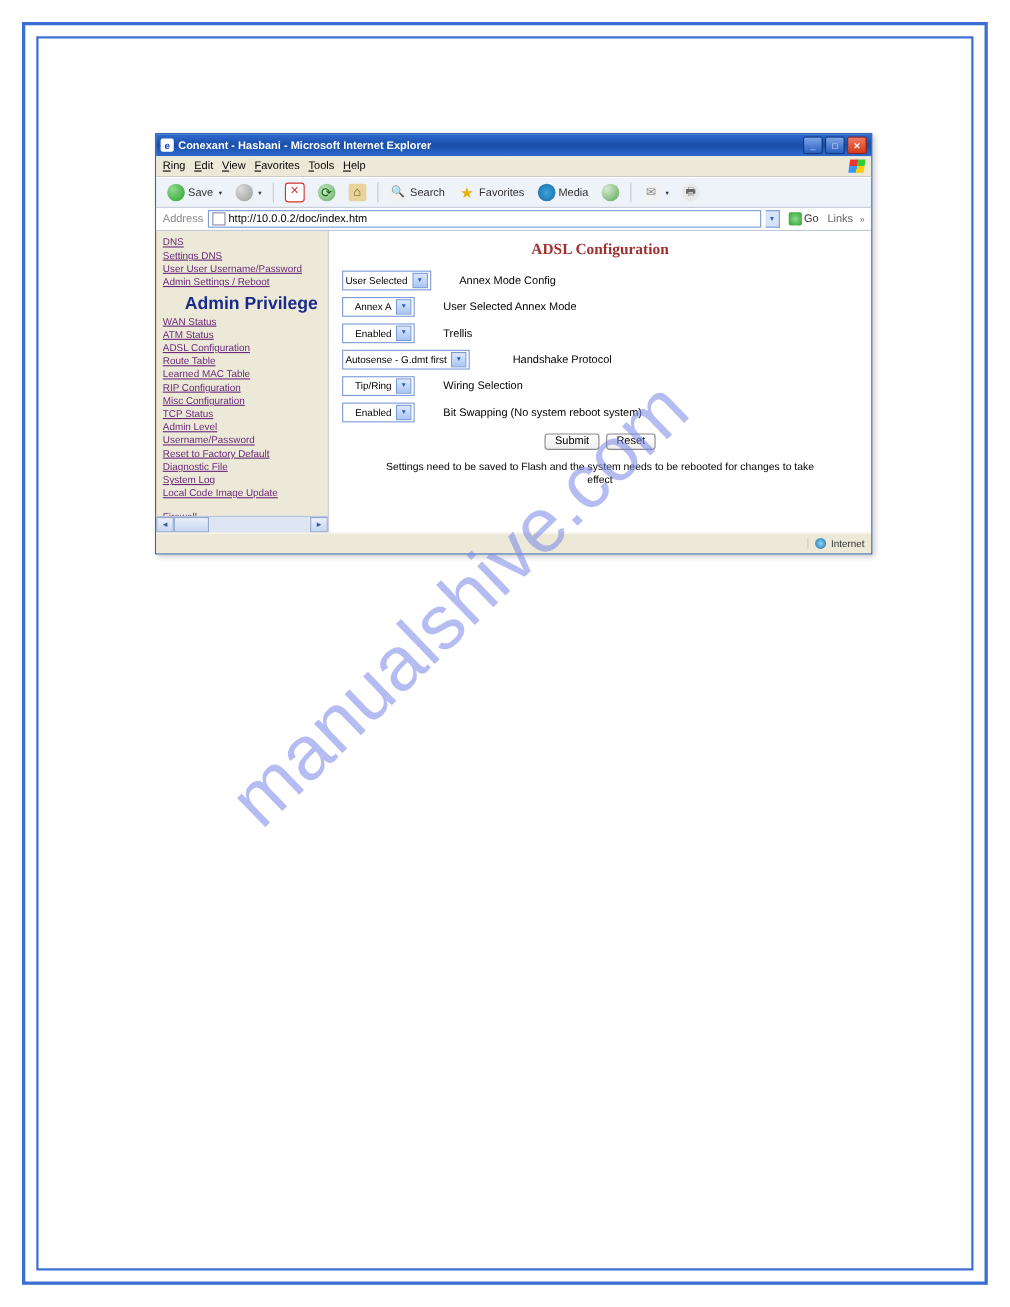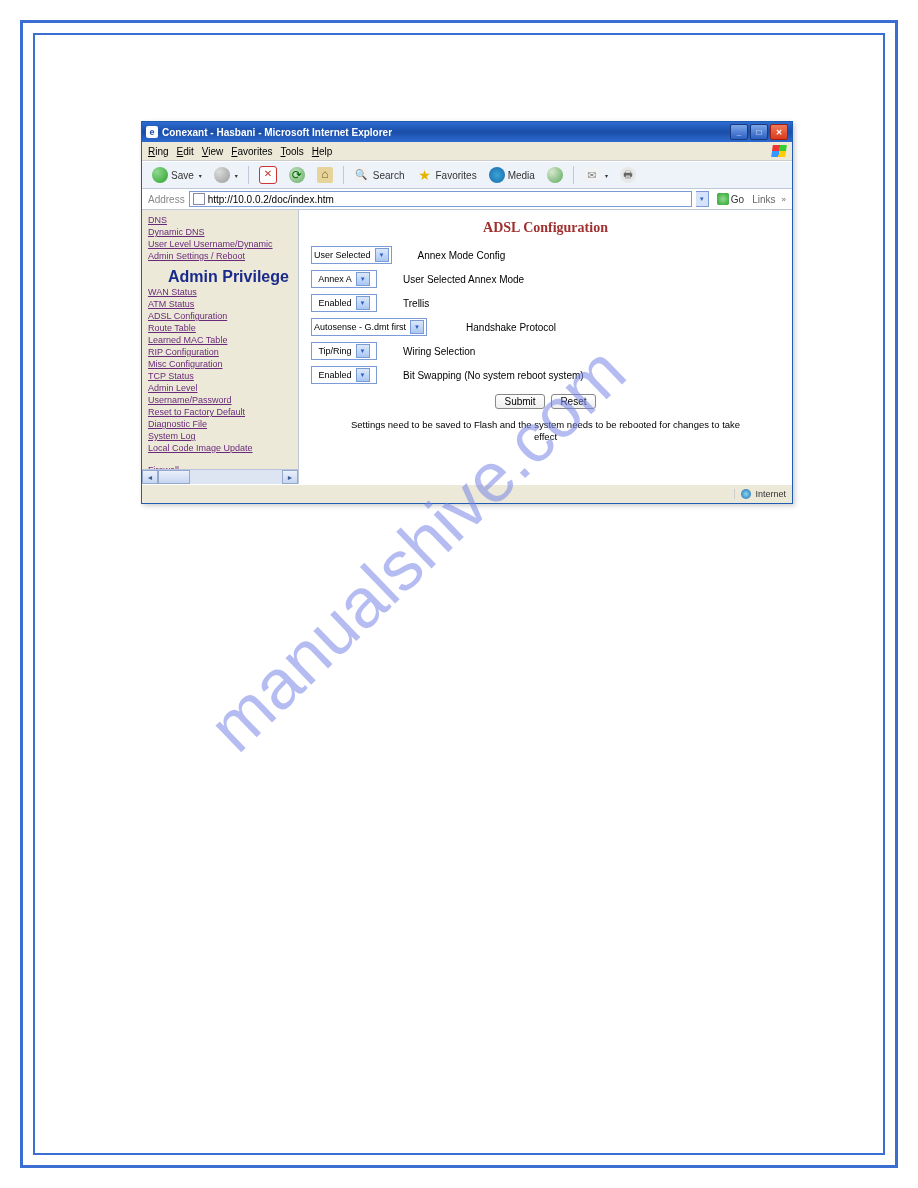--- a/index.html
+++ b/index.html
@@ -150,21 +150,21 @@
     overflow:hidden;
   }
   .sidebar a{display:block;color:#6a2a7a;text-decoration:underline;font-size:9px;line-height:12px;}
   .sidebar .heading{color:#1a2a8a;font-weight:bold;text-decoration:none;font-size:16px;margin-top:6px;display:block;margin-left:20px;}
   .content{flex:1;background:#fff;padding:8px 12px 4px 12px;position:relative;}
   .content h2{text-align:center;color:#a03030;font-family:"Times New Roman",serif;font-size:14px;margin:2px 0 10px 0;}
   .cfgtable{width:100%;font-size:10px;color:#000;}
   .cfgrow{display:flex;align-items:center;margin-bottom:6px;}
   .cfgrow .sel{
     border:1px solid #7a9ad8;background:#fff;font-size:9px;padding:1px 2px;
-    display:flex;align-items:center;justify-content:center;min-width:60px;
+    display:flex;align-items:center;justify-content:flex-end;min-width:60px;
   }
   .cfgrow .selwide{min-width:108px;}
   .cfgrow .sel .sdrop{
     width:12px;height:12px;background:linear-gradient(to bottom,#dce8fb,#a9c7f3);
     border:1px solid #7a9ad8;display:flex;align-items:center;justify-content:center;
     font-size:6px;color:#2a5fc2;margin-left:4px;
   }
   .cfgrow .lbl{margin-left:26px;}
   .btnrow{text-align:center;margin-top:10px;}
   .btnrow .fbtn{
@@ -276,22 +276,22 @@
             <span>Go</span>
           </div>
           <span>Links</span>
           <span style="font-size:8px;padding-left:2px;">»</span>
         </div>
 
         <div class="iebody">
 
           <div class="sidebar">
             <a>DNS</a>
-            <a>Dynamic DNS</a>
-            <a>User Level Username/Dynamic</a>
+            <a>Settings DNS</a>
+            <a>User User Username/Password</a>
             <a>Admin Settings / Reboot</a>
 
             <span class="heading">Admin Privilege</span>
             <a>WAN Status</a>
             <a>ATM Status</a>
             <a>ADSL Configuration</a>
             <a>Route Table</a>
             <a>Learned MAC Table</a>
             <a>RIP Configuration</a>
             <a>Misc Configuration</a>

